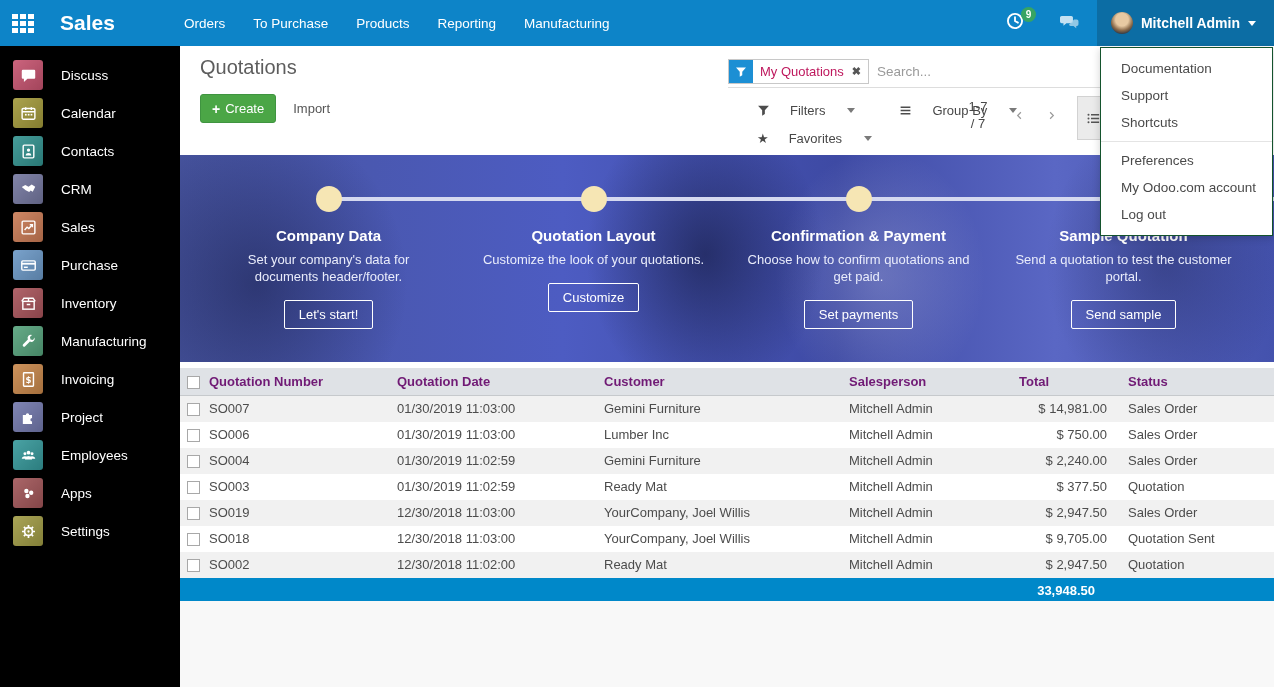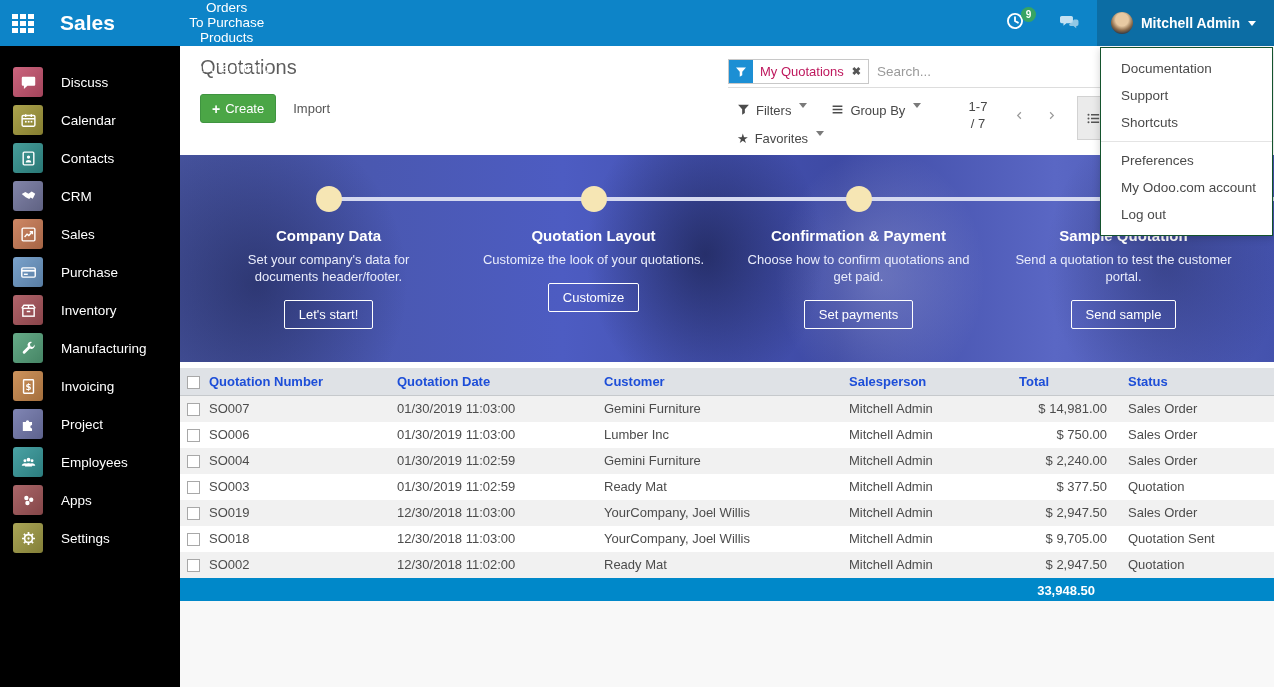--- a/index.html
+++ b/index.html
@@ -6,33 +6,33 @@
   html,body { width:1274px; height:687px; overflow:hidden; }
   body { font-family:"Liberation Sans", sans-serif; background:#fff; position:relative; }
 
   
   .navbar { position:absolute; top:0; left:0; right:0; height:46px; background:var(--c-nav,#0d84c8);
             display:flex; align-items:center; color:#fff; z-index:60; }
   .apps-grid { width:46px; height:46px; display:flex; align-items:center; justify-content:center; cursor:pointer; }
   .apps-grid .g { display:grid; grid-template-columns:repeat(3,6px); grid-template-rows:repeat(3,5px); gap:2px; }
   .apps-grid .g i { background:#fff; }
   .brand { font-size:21px; font-weight:bold; margin-left:14px; cursor:pointer; }
-  .nav-menus { display:flex; margin-left:55px; height:100%; align-items:center;flex-direction:column; }
+  .nav-menus { display:flex; margin-left:55px; height:100%; align-items:center; }
   .nav-item { padding:0 14px; font-size:13.5px; height:100%; display:flex; align-items:center; cursor:pointer; }
   .nav-right { margin-left:auto; display:flex; align-items:center; height:100%; }
   .icon-btn { position:relative; padding:0 17px; height:100%; display:flex; align-items:center; cursor:pointer; }
   .badge { position:absolute; top:7px; right:6px; background:#37a463; color:#fff; font-size:10px; font-weight:bold;
            min-width:15px; height:15px; border-radius:8px; display:flex; align-items:center; justify-content:center; padding:0 3px; }
   .user-menu { display:flex; align-items:center; gap:8px; background:var(--c-nav-active,#0c6da4); height:100%; padding:0 18px 0 14px; cursor:pointer; }
   .avatar { width:22px; height:22px; border-radius:50%; background:radial-gradient(circle at 50% 35%, #e7c9a2 35%, #8a6a4a 60%, #3a3d44 78%); }
   .user-name { font-size:14px; font-weight:bold; }
   .caret { display:inline-block; width:0; height:0; border-left:4px solid transparent; border-right:4px solid transparent; border-top:5px solid currentColor; }
 
   
-  .sidebar { position:absolute; top:46px; left:0; bottom:0; width:180px; background:#000; z-index:40; padding-top:17px; }
+  .sidebar { position:absolute; top:46px; left:0; bottom:0; width:180px; background:#000; z-index:40; padding-top:10px; }
   .side-item { display:flex; align-items:center; height:38px; padding-left:13px; gap:18px; color:#fff; font-size:13.5px; cursor:pointer; }
   .tile { width:30px; height:30px; border-radius:3px; flex:0 0 30px; display:flex; align-items:center; justify-content:center;
           background-image:linear-gradient(135deg, rgba(255,255,255,0.10), rgba(0,0,0,0.18)); }
   .tile svg { width:17px; height:17px; }
 
   
   .main { position:absolute; left:180px; top:46px; right:0; bottom:0; background:#fff; }
   .bottom-fill { position:absolute; top:555px; left:0; right:0; bottom:0; background:#f8f8f8; }
 
   
@@ -49,21 +49,21 @@
   .facet { display:flex; align-items:stretch; border:1px solid #c8c8c8; height:25px; background:#fff; cursor:pointer; }
   .facet-icon { width:24px; background:var(--c-facet,#1c8fd4); display:flex; align-items:center; justify-content:center; }
   .facet-icon svg { width:12px; height:12px; }
   .facet-label { padding:0 7px; display:flex; align-items:center; font-size:13px; color:#be185d; white-space:nowrap; }
   .facet-x { padding:0 7px 0 1px; display:flex; align-items:center; font-size:11px; font-weight:bold; color:#555; cursor:pointer; }
   .search-input { flex:1; border:none; outline:none; background:transparent; font-size:13.5px; padding-left:8px; color:#333; font-family:inherit; }
   .search-input::placeholder { color:#9a9a9a; }
 
   .cp-filters { position:absolute; left:557px; top:50px; font-size:13px; color:#484848; }
   .cp-filters .frow { display:flex; align-items:center; gap:24px; height:28px; }
-  .dd { display:flex; align-items:flex-start; gap:6px; cursor:pointer; white-space:nowrap; }
+  .dd { display:flex; align-items:center; gap:20px; cursor:pointer; white-space:nowrap;margin-left:20px; }
   .dd svg { width:13px; height:13px; }
   .dd .caret { border-top-color:#7a7a7a; margin-left:2px; }
   .star { font-size:13px; color:#484848; }
 
   .pager { position:absolute; left:775px; top:52px; width:46px; text-align:center; font-size:13px; color:#484848; line-height:17px; }
   .pager-arrows { position:absolute; left:830px; top:58px; display:flex; gap:14px; }
   .pager-arrows .pbtn { width:18px; height:22px; display:flex; align-items:center; justify-content:center; cursor:pointer; }
   .pager-arrows svg { width:11px; height:15px; }
 
   .view-switch { position:absolute; left:897px; top:50px; width:33px; height:44px; background:#ebebeb;
@@ -84,21 +84,21 @@
   .step { width:265px; position:relative; text-align:center; color:#fff; }
   .step-dot { position:absolute; top:31px; left:50%; margin-left:-13px; width:26px; height:26px; border-radius:50%;
               background:var(--c-dot,#f6e6b4); z-index:2; }
   .step-title { margin-top:72px; font-size:15px; font-weight:bold; }
   .step-desc { font-size:13px; line-height:17px; margin-top:7px; padding:0 20px; color:#e9ecfb; }
   .step-btn { margin-top:15px; display:inline-block; background:transparent; border:1px solid #fff; border-radius:2px;
               color:#fff; font-size:13px; padding:6px 14px; cursor:pointer; font-family:inherit; }
 
   
   table.list { width:100%; border-collapse:collapse; table-layout:fixed; }
-  table.list th { background:#dfe2e6; font-size:13px; font-weight:bold; color:#1d4ed8; text-align:left;
+  table.list th { background:#dfe2e6; font-size:13px; font-weight:bold; color:#701a75; text-align:left;
                   padding:6px 4px 6px 0; border-bottom:1px solid #c6c9cc; height:26px; }
   table.list td { font-size:13px; color:#4c4c4c; padding:5px 4px 5px 0; height:26px; white-space:nowrap; overflow:hidden; }
   table.list tbody tr:nth-child(odd) td { background:#f1f1f1; }
   table.list tbody tr { cursor:pointer; }
   .cell-cb { padding-left:7px !important; width:29px; }
   .cb { width:13px; height:13px; border:1px solid #a8a8a8; background:#fff; display:inline-block; vertical-align:middle; cursor:pointer; }
   .col-total, .cell-total { text-align:right; padding-right:6px !important; }
   .col-status, .cell-status { padding-left:15px !important; }
   table.list tfoot td { background:var(--c-footer,#0088c9); color:#fff; font-weight:bold; font-size:13px; height:25px; padding:4px 4px; }
   table.list tfoot .cell-total { padding-right:18px !important; }

